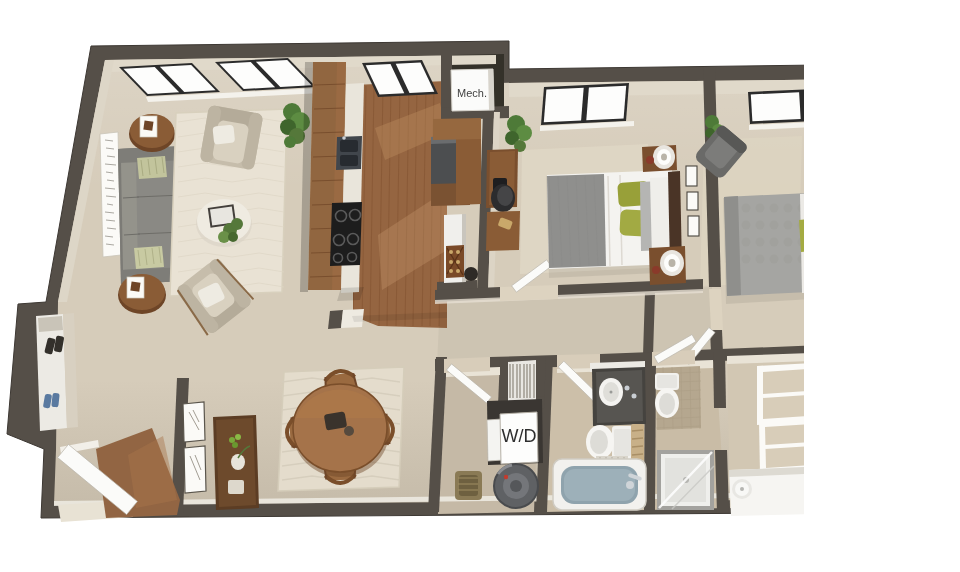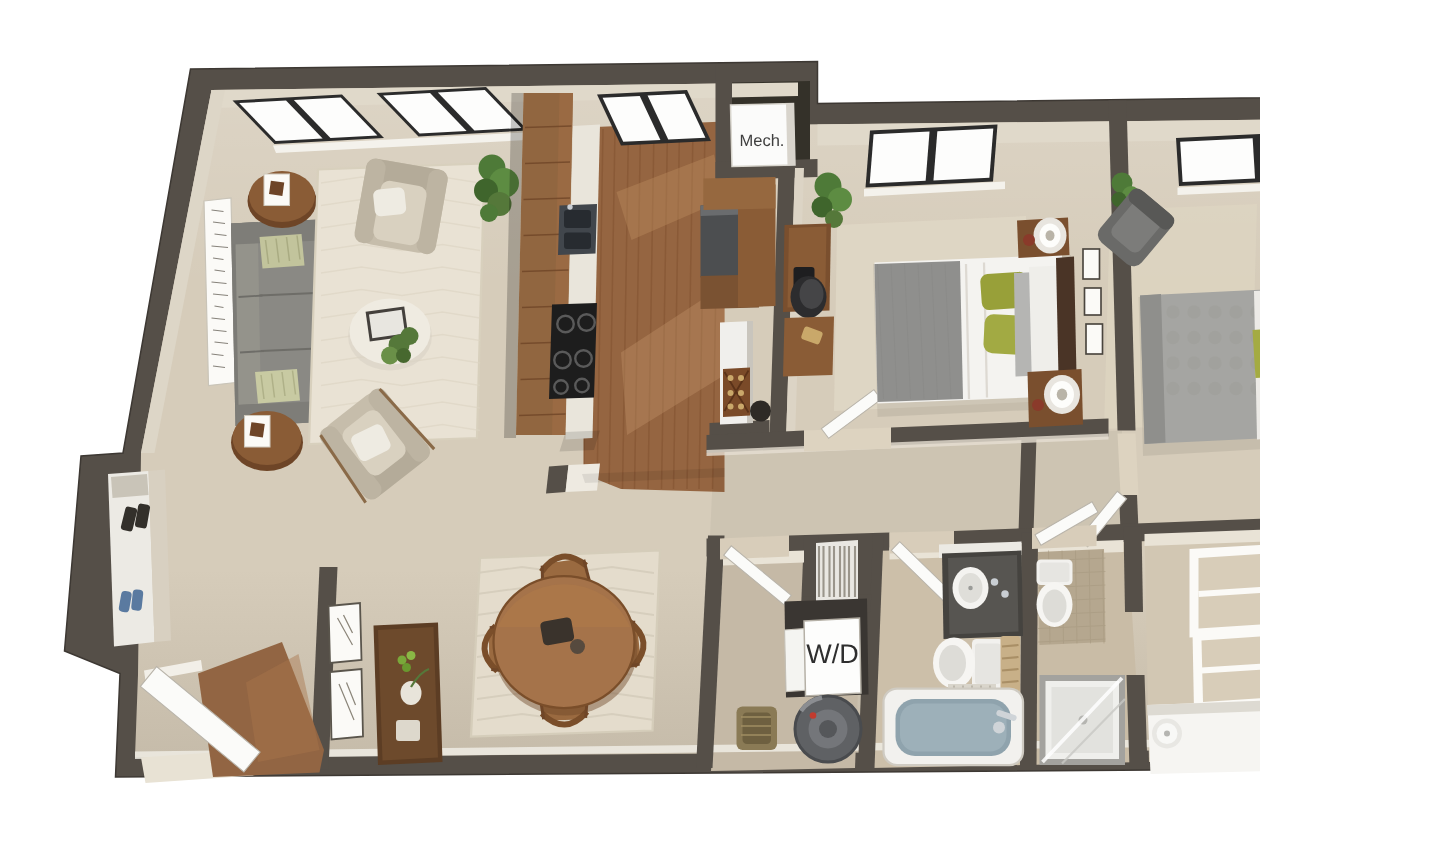--- a/index.html
+++ b/index.html
@@ -1,17 +1,17 @@
 <!DOCTYPE html>
 <html><head>
 <meta charset="utf-8">
 <title>Floor Plan</title>
 <style>
   html,body { margin:0; padding:0; background:#ffffff; font-family:"Liberation Sans", sans-serif; }
-  .wrap { width:804px; height:572px; position:relative; overflow:hidden;padding-left:36px; }
+  .wrap { width:804px; height:572px; position:relative; overflow:hidden; }
 </style>
 </head>
 <body>
 <div class="wrap">
 <svg width="960" height="572" viewBox="0 0 960 572">
 
 <rect x="0" y="0" width="960" height="572" fill="#ffffff"></rect>
 
 <polygon points="91.0,46.0 509.0,41.0 509.0,69.0 898.0,64.0 936.0,512.0 41.0,518.0 44.0,449.0 7.0,434.0 18.0,304.0 46.0,302.0" fill="#554f48" stroke="#3d3833" stroke-width="1"></polygon>
 

